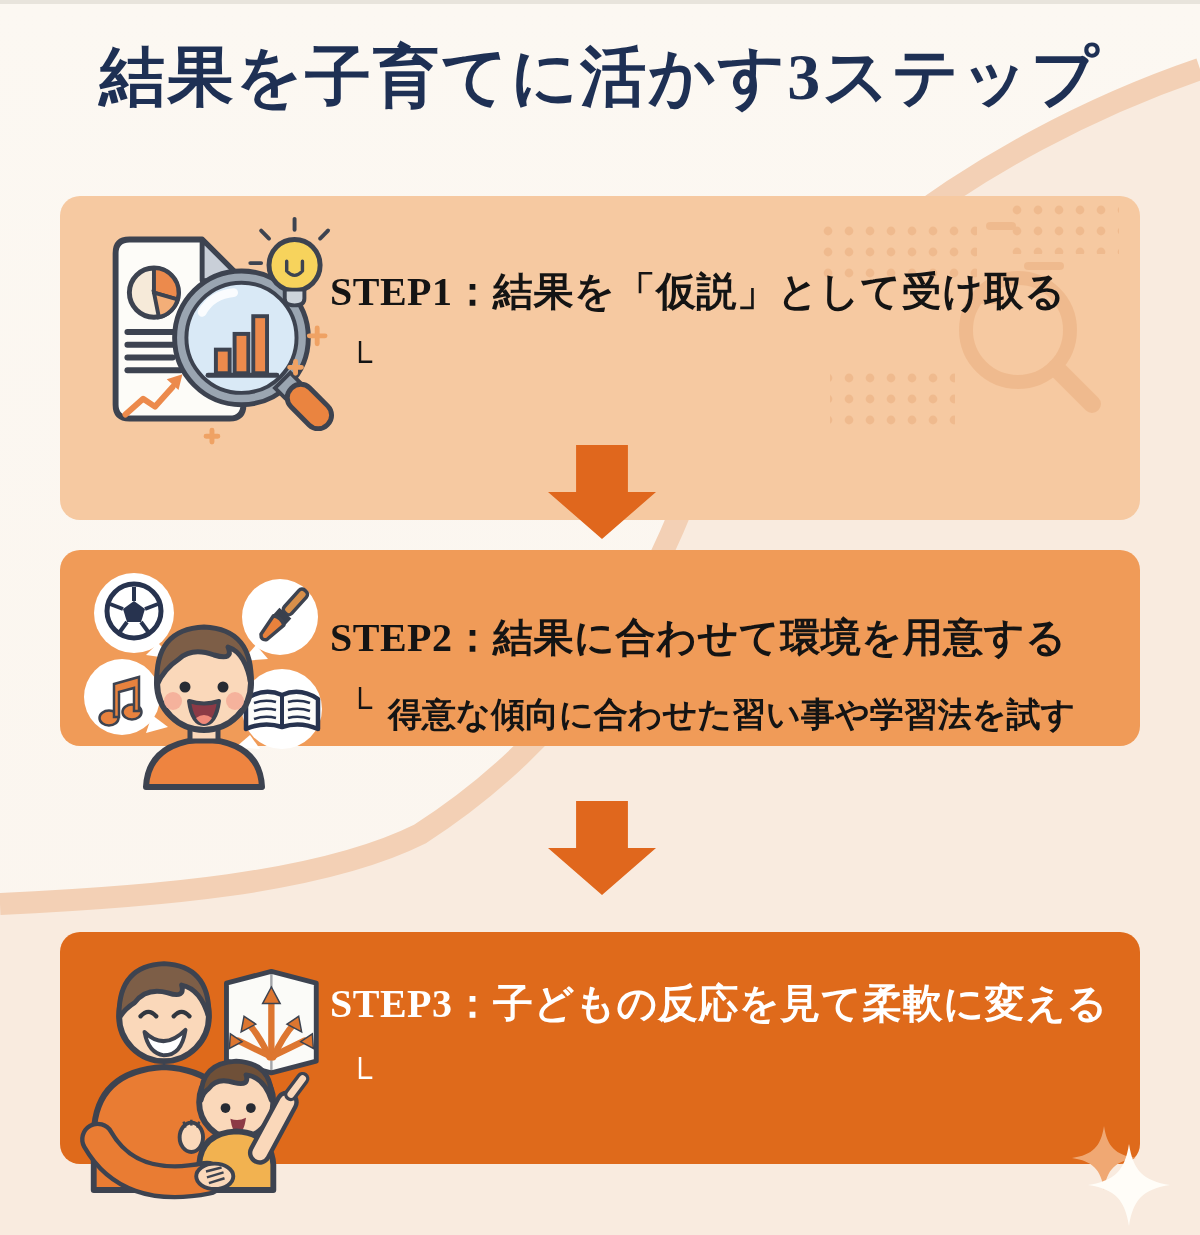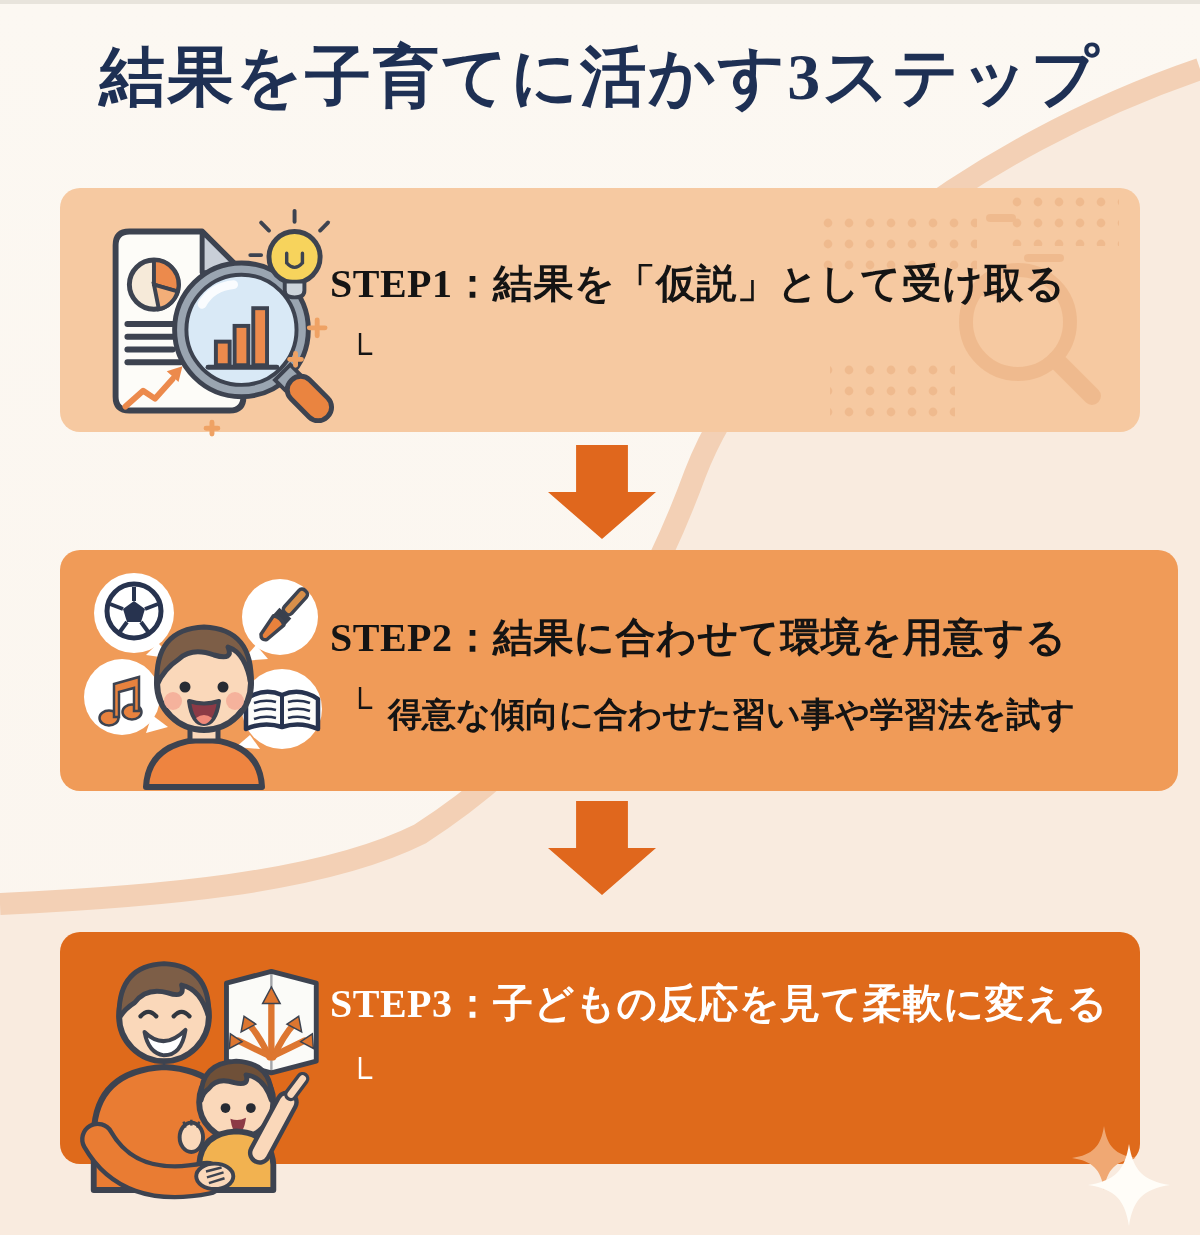--- a/index.html
+++ b/index.html
@@ -22,22 +22,22 @@
     position:absolute;top:28px;left:0;width:100%;
     text-align:center;
     font-size:66px;font-weight:900;letter-spacing:2px;
     color:var(--title-color,#1e3054);
     z-index:2;margin:0;
   }
   .card{
     position:absolute;left:60px;width:1080px;
     border-radius:20px;z-index:1;
   }
-  .card.step1{top:184px;height:244px;background:var(--step1-bg,#f6c9a1);}
-  .card.step2{top:546px;height:241px;background:var(--step2-bg,#f09b58);padding-left:38px;}
+  .card.step1{top:192px;height:324px;background:var(--step1-bg,#f6c9a1);}
+  .card.step2{top:546px;height:196px;background:var(--step2-bg,#f09b58);}
   .card.step3{top:928px;height:232px;background:var(--step3-bg,#df6a1b);}
   .watermark{
     position:absolute;right:18px;top:8px;opacity:.5;pointer-events:none;
   }
   .icon-wrap{position:absolute;z-index:2;}
   .icon-wrap svg{overflow:visible;display:block;}
   .step1 .icon-wrap{left:32px;top:14px;width:236px;height:236px;}
   .step2 .icon-wrap{left:24px;top:16px;width:240px;height:222px;}
   .step3 .icon-wrap{left:26px;top:14px;width:238px;height:244px;}
   .texts{position:absolute;left:270px;z-index:2;}

